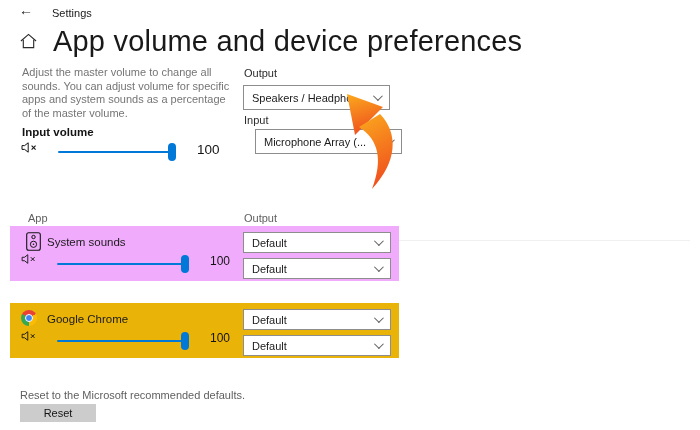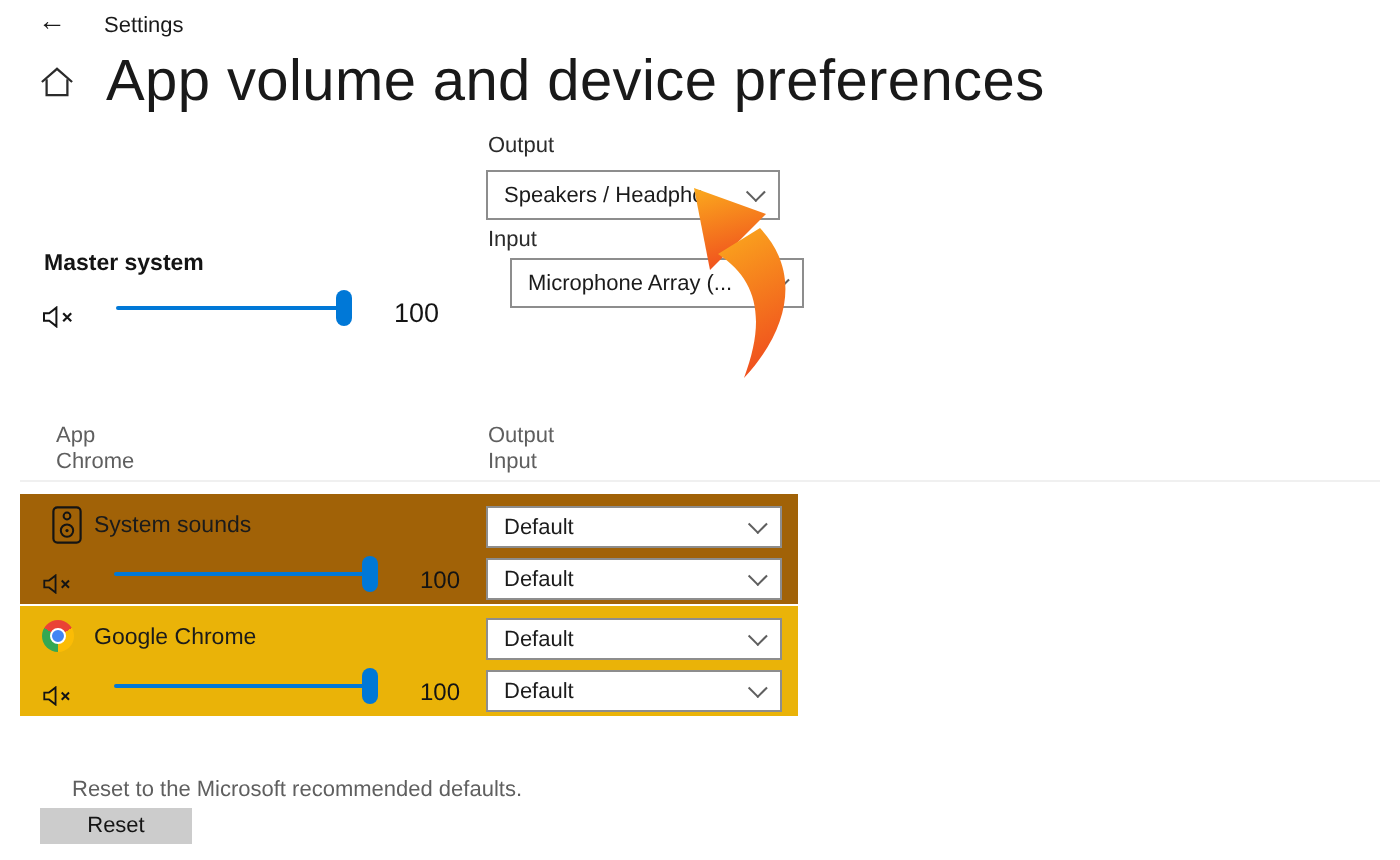--- a/index.html
+++ b/index.html
@@ -17,21 +17,21 @@
 
   
   .home-icon { left:20px; top:33px; width:17px; height:16px; }
   .page-title { left:53px; top:25px; font-size:29px; font-weight:300; letter-spacing:.2px; color:#191919; white-space:nowrap; }
 
   
   .desc { left:22px; top:66px; width:213px; font-size:11px; line-height:13.5px; color:#757575; }
   .master-label { left:22px; top:126px; font-size:11.5px; font-weight:bold; color:#141414; }
 
   
-  .slider { display:flex; align-items:flex-end; gap:21px; height:22px; }
+  .slider { display:flex; align-items:flex-start; gap:21px; height:22px; }
   .mute-btn { display:flex; align-items:center; cursor:pointer; }
   .track { position:relative; height:20px; cursor:pointer; }
   .track::before { content:""; position:absolute; left:0; right:0; top:9px; height:2.4px; border-radius:2px; background:#0078d7; }
   .thumb { position:absolute; right:0; top:1px; width:8px; height:18px; border-radius:4px; background:#0078d7; cursor:grab; }
   .slider .val { color:#141414; }
   .master-slider { left:21px; top:142px; }
   .master-slider .track { width:118px; }
   .master-slider .val { font-size:13.5px; }
 
   
@@ -51,37 +51,37 @@
   .annot-arrow { left:336px; top:92px; width:78px; height:100px; z-index:5; pointer-events:none; }
 
   
   .col-header { font-size:11px; line-height:13px; color:#5f5f5f; }
   .hdr-app { left:28px; top:212px; }
   .hdr-io  { left:244px; top:212px; }
   .divider { left:10px; top:240px; width:680px; height:0; border-top:1px solid #f0f0f0; }
 
   
   .app-row { left:10px; width:389px; height:55px; }
-  .row-system { top:247px; background:#a16207; }
+  .row-system { top:226px; background:#f0abfc; }
   .row-chrome { top:303px; background:#eab308; }
   .app-row .app-name { position:absolute; left:37px; top:10px; font-size:11.5px; color:#1b1b1b; }
   .app-row .row-slider { position:absolute; left:11px; top:28px; }
   .app-row .track { width:132px; }
   .app-row .val { font-size:12px; }
   .app-row .combo { position:absolute; left:233px; width:148px; height:21px; }
   .app-row .combo.c1 { top:6px; }
   .app-row .combo.c2 { top:32px; }
   .sys-icon { position:absolute; left:16px; top:6px; }
   .chrome-icon { position:absolute; left:11px; top:7px; width:16px; height:16px; border-radius:50%;
     background:conic-gradient(from -60deg, #ea4335 0 120deg, #fbbc05 120deg 240deg, #34a853 240deg 360deg); }
   .chrome-icon .inner { position:absolute; left:4px; top:4px; width:8px; height:8px; border-radius:50%;
     background:#4285f4; border:1.6px solid #fff; }
 
   
-  .reset-desc { left:36px; top:389px; font-size:11px; color:#5f5f5f; }
+  .reset-desc { left:20px; top:389px; font-size:11px; color:#5f5f5f; }
   .reset-btn {
     left:20px; top:404px; width:76px; height:18px; background:#cccccc;
     border:1px solid #cccccc; font-family:"Liberation Sans", sans-serif;
     font-size:11px; color:#141414; cursor:pointer;
   }
 </style>
 </head>
 <body>
 
 <div id="app">
@@ -90,21 +90,22 @@
   <span class="abs win-title">Settings</span>
 
   <span class="abs home-icon">
     <svg width="17" height="16" viewBox="0 0 18 16">
       <path d="M1 8 L9 1 L17 8" fill="none" stroke="#2b2b2b" stroke-width="1.2"></path>
       <path d="M3.5 6.6 V15 H14.5 V6.6" fill="none" stroke="#2b2b2b" stroke-width="1.2"></path>
     </svg>
   </span>
   <h1 class="abs page-title">App volume and device preferences</h1>
 
-  <div class="abs master-label">Master system</div>
+  <p class="abs desc">Adjust the master volume to change all sounds. You can adjust volume for specific apps and system sounds as a percentage of the master volume.</p>
+  <div class="abs master-label">Input volume</div>
   <div class="abs slider master-slider">
     <span class="mute-btn">
       <svg width="16" height="11" viewBox="0 0 16 11">
         <path d="M1 3.6 H3.6 L7.2 0.8 V10.2 L3.6 7.4 H1 Z" fill="none" stroke="#141414" stroke-width="1"></path>
         <path d="M10.6 3.6 L14.6 7.6 M14.6 3.6 L10.6 7.6" stroke="#141414" stroke-width="1.1"></path>
       </svg>
     </span>
     <div class="track">
       <div class="thumb"></div>
     </div>

